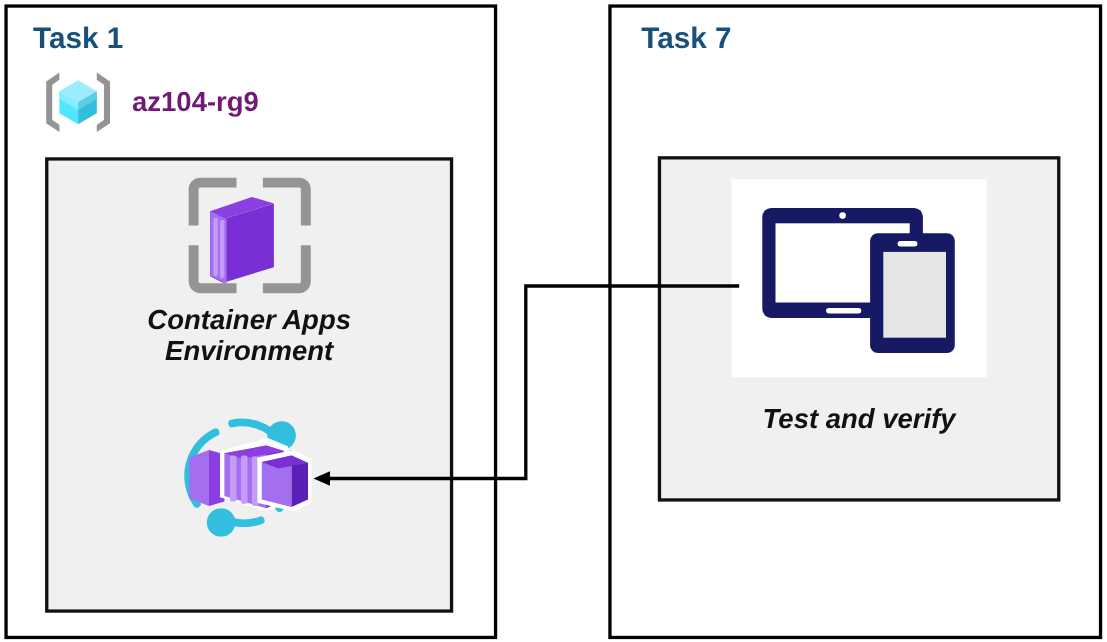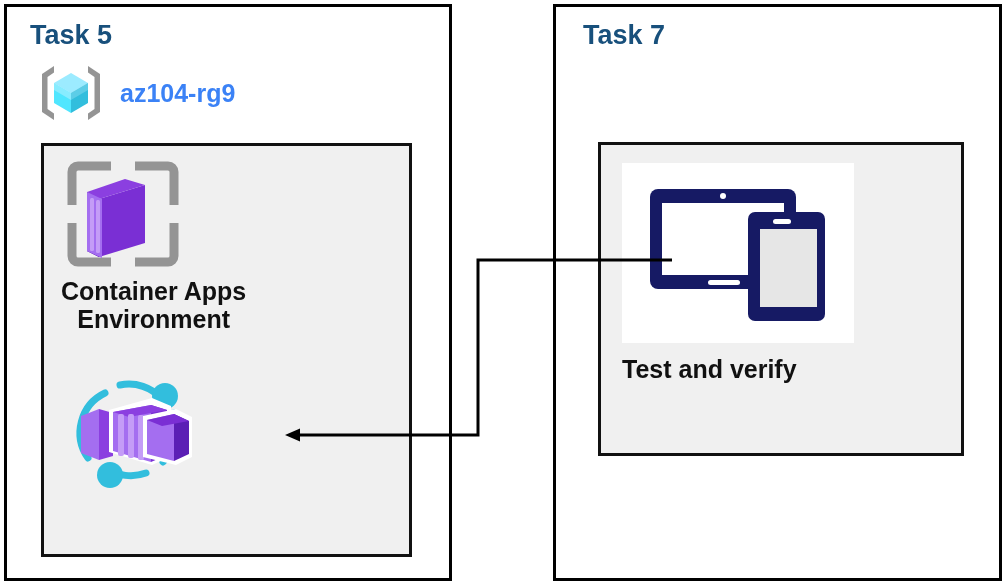--- a/index.html
+++ b/index.html
@@ -44,40 +44,41 @@
     position: absolute;
     left: 36px;
     top: 62px;
     display: flex;
     align-items: center;
     gap: 14px;
   }
   #rg-label {
     font-size: 25px;
     font-weight: bold;
-    color: #3b82f6;
+    color: #701a75;
     white-space: nowrap;
   }
 
   
   .inner-box {
     position: absolute;
     background: #f0f0f0;
     border: 3px solid #111111;
     box-sizing: border-box;
   }
   #task1-inner { left: 41px;  top: 143px; width: 371px; height: 414px; }
   #task2-inner { left: 598px; top: 142px; width: 366px; height: 314px; }
 
   
   .node {
     position: absolute;
     display: flex;
     flex-direction: column;
-    align-items: flex-start;
+    align-items: center;
+    font-style: italic;
   }
   .node-caption {
     font-size: 25px;
     font-weight: bold;
     color: #111111;
     text-align: center;
     line-height: 1.12;
     white-space: pre-line;
     margin-top: 4px;
   }
@@ -87,40 +88,40 @@
   #tv-node  { left: 622px; top: 163px; width: 318px; }
 
   #tv-icon-plate {
     width: 232px;
     height: 180px;
     background: #ffffff;
     display: flex;
     align-items: center;
     justify-content: center;
   }
-  #tv-caption { margin-top: 12px; }
+  #tv-caption { margin-top: 24px; }
 
   
   #connector {
     position: absolute;
     left: 0; top: 0;
     width: 1006px;
     height: 584px;
     pointer-events: none;
   }
   svg { display: block; }
 </style>
 </head>
 <body>
 
 <div id="canvas">
 
   <div id="task1-panel" class="task-panel"></div>
 
-  <div id="task1-title" class="task-title">Task 5</div>
+  <div id="task1-title" class="task-title">Task 1</div>
 
   <div id="rg-row">
     <span>
       <svg width="70" height="62" viewBox="0 0 70 62" aria-hidden="true">
 
         <path d="M18 4 L6 12 L6 50 L18 58 L18 51.5 L11.5 47 L11.5 15 L18 10.5 Z" fill="#949494"></path>
 
         <path d="M52 4 L64 12 L64 50 L52 58 L52 51.5 L58.5 47 L58.5 15 L52 10.5 Z" fill="#949494"></path>
 
         <path d="M35 11 L52 21 L35 31 L18 21 Z" fill="#9cebff"></path>

